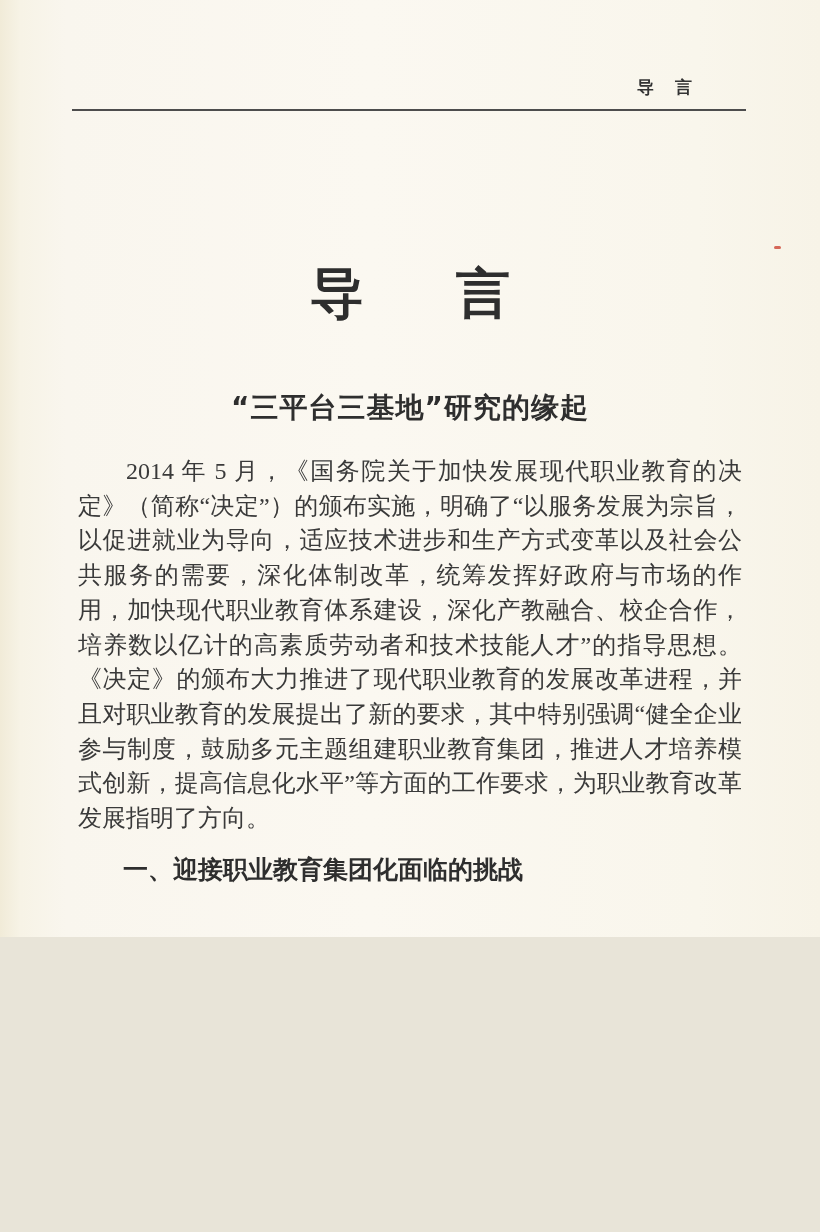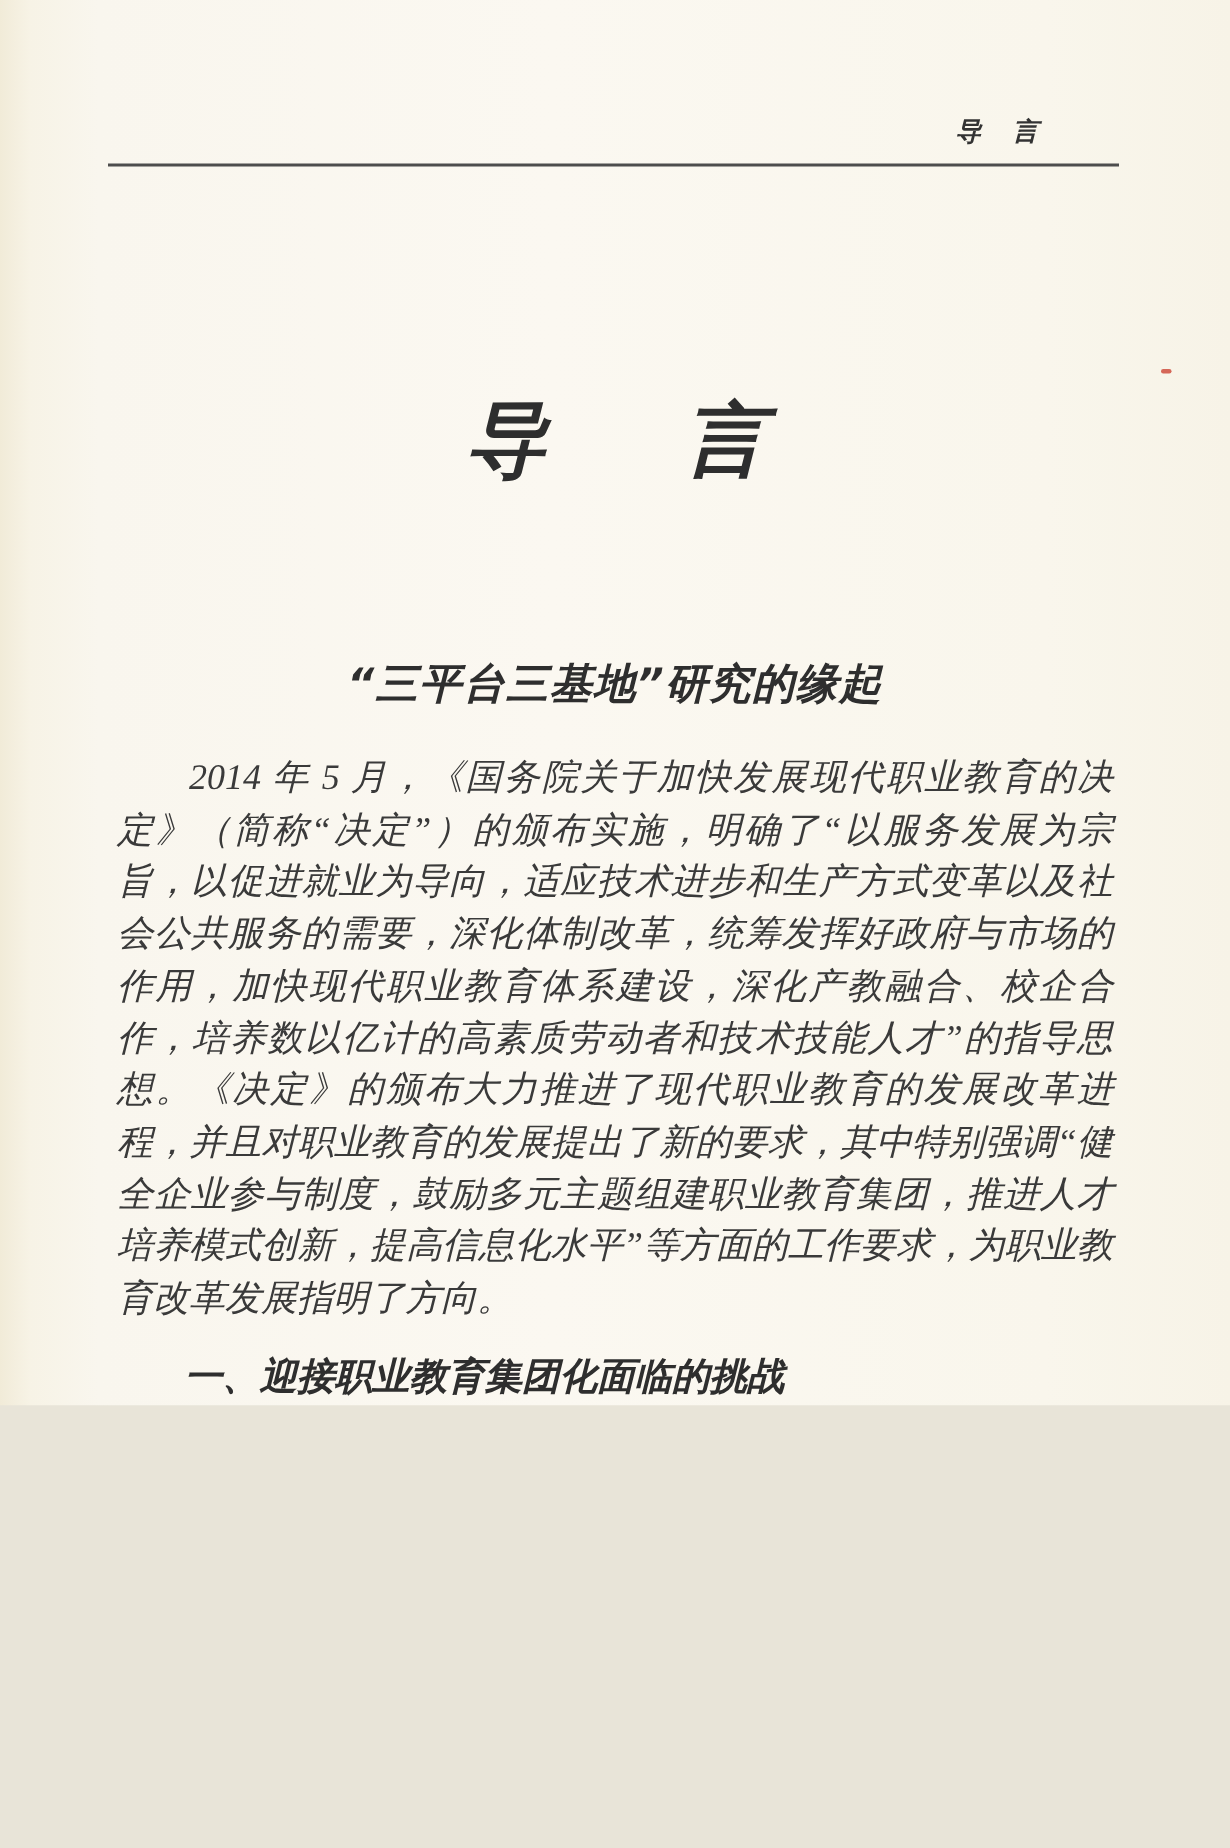--- a/index.html
+++ b/index.html
@@ -10,21 +10,20 @@
   .page {
     position: relative;
     width: 820px;
     height: 937px;
     margin: 0 auto;
     overflow: hidden;
     background:
       linear-gradient(90deg, #f1ebd8 0%, #f7f3e6 2.5%, #f9f6ee 8%, #fbf8f1 45%, #f9f6ec 85%, #f7f3e7 100%);
     color: #3a3a3a;
     font-family: "Liberation Serif", "DejaVu Serif", serif;
-    font-style: italic;
   }
   
   .running-header {
     position: absolute;
     top: 76px;
     right: 126px;
     font-size: 17px;
     font-weight: bold;
     letter-spacing: 2px;
     color: #333;
@@ -60,21 +59,21 @@
     text-align: center;
     font-size: 54px;
     line-height: 64px;
     font-weight: bold;
     color: #2e2e2e;
     letter-spacing: 0.35em;
     text-indent: 0.35em;
     font-family: "DejaVu Sans", "Liberation Sans", sans-serif;
   }
   .section-title {
-    margin: 110px 0 0 0;
+    margin: 62px 0 0 0;
     text-align: center;
     font-size: 28px;
     line-height: 40px;
     font-weight: bold;
     color: #2e2e2e;
     letter-spacing: 1px;
     font-family: "DejaVu Sans", "Liberation Sans", sans-serif;
   }
   .body-paragraph {
     margin: 5px;

